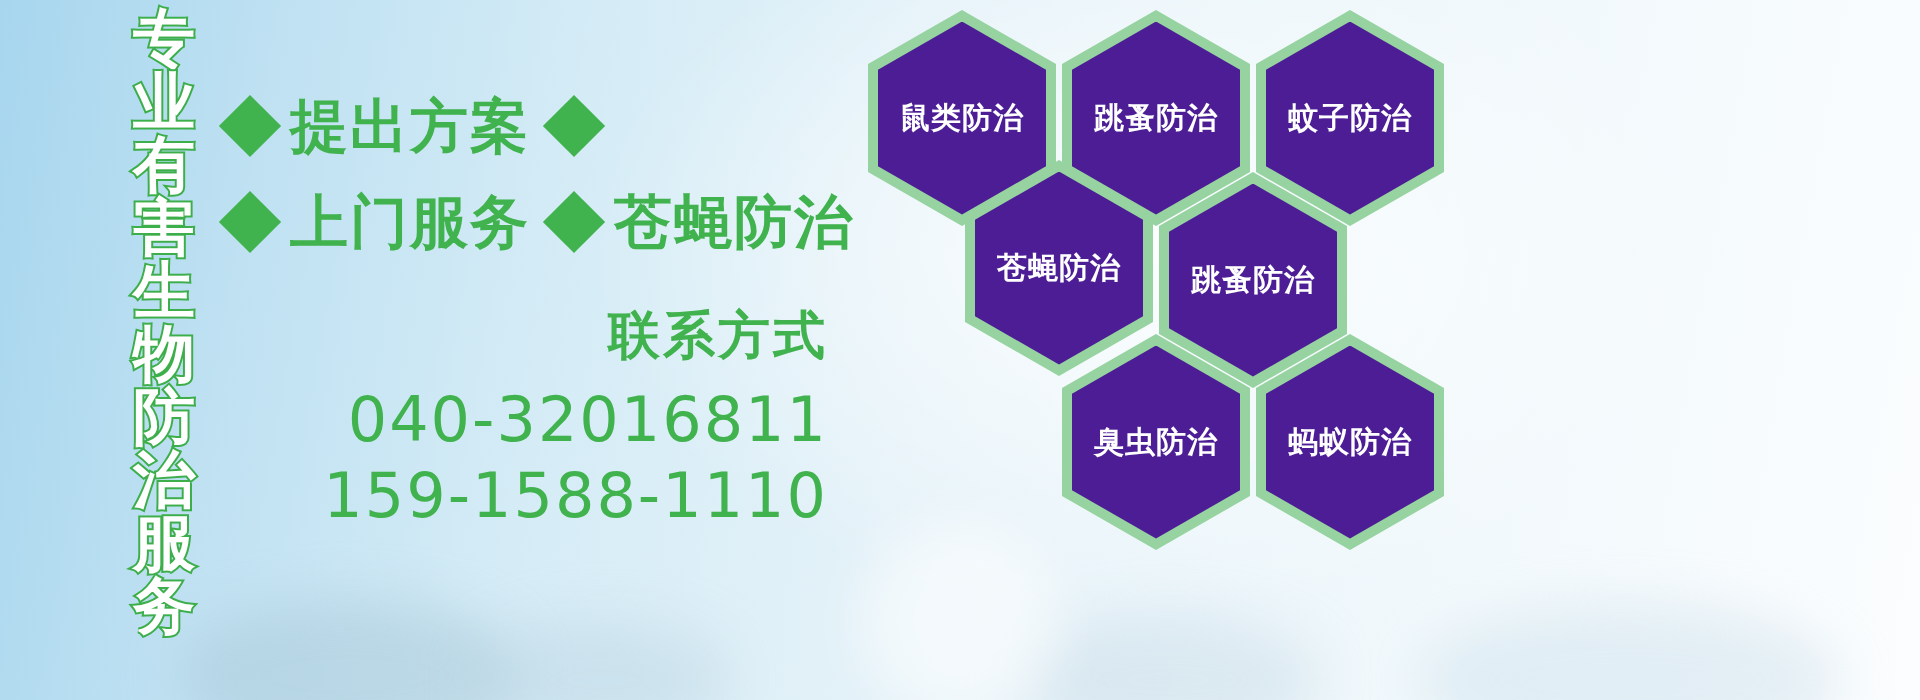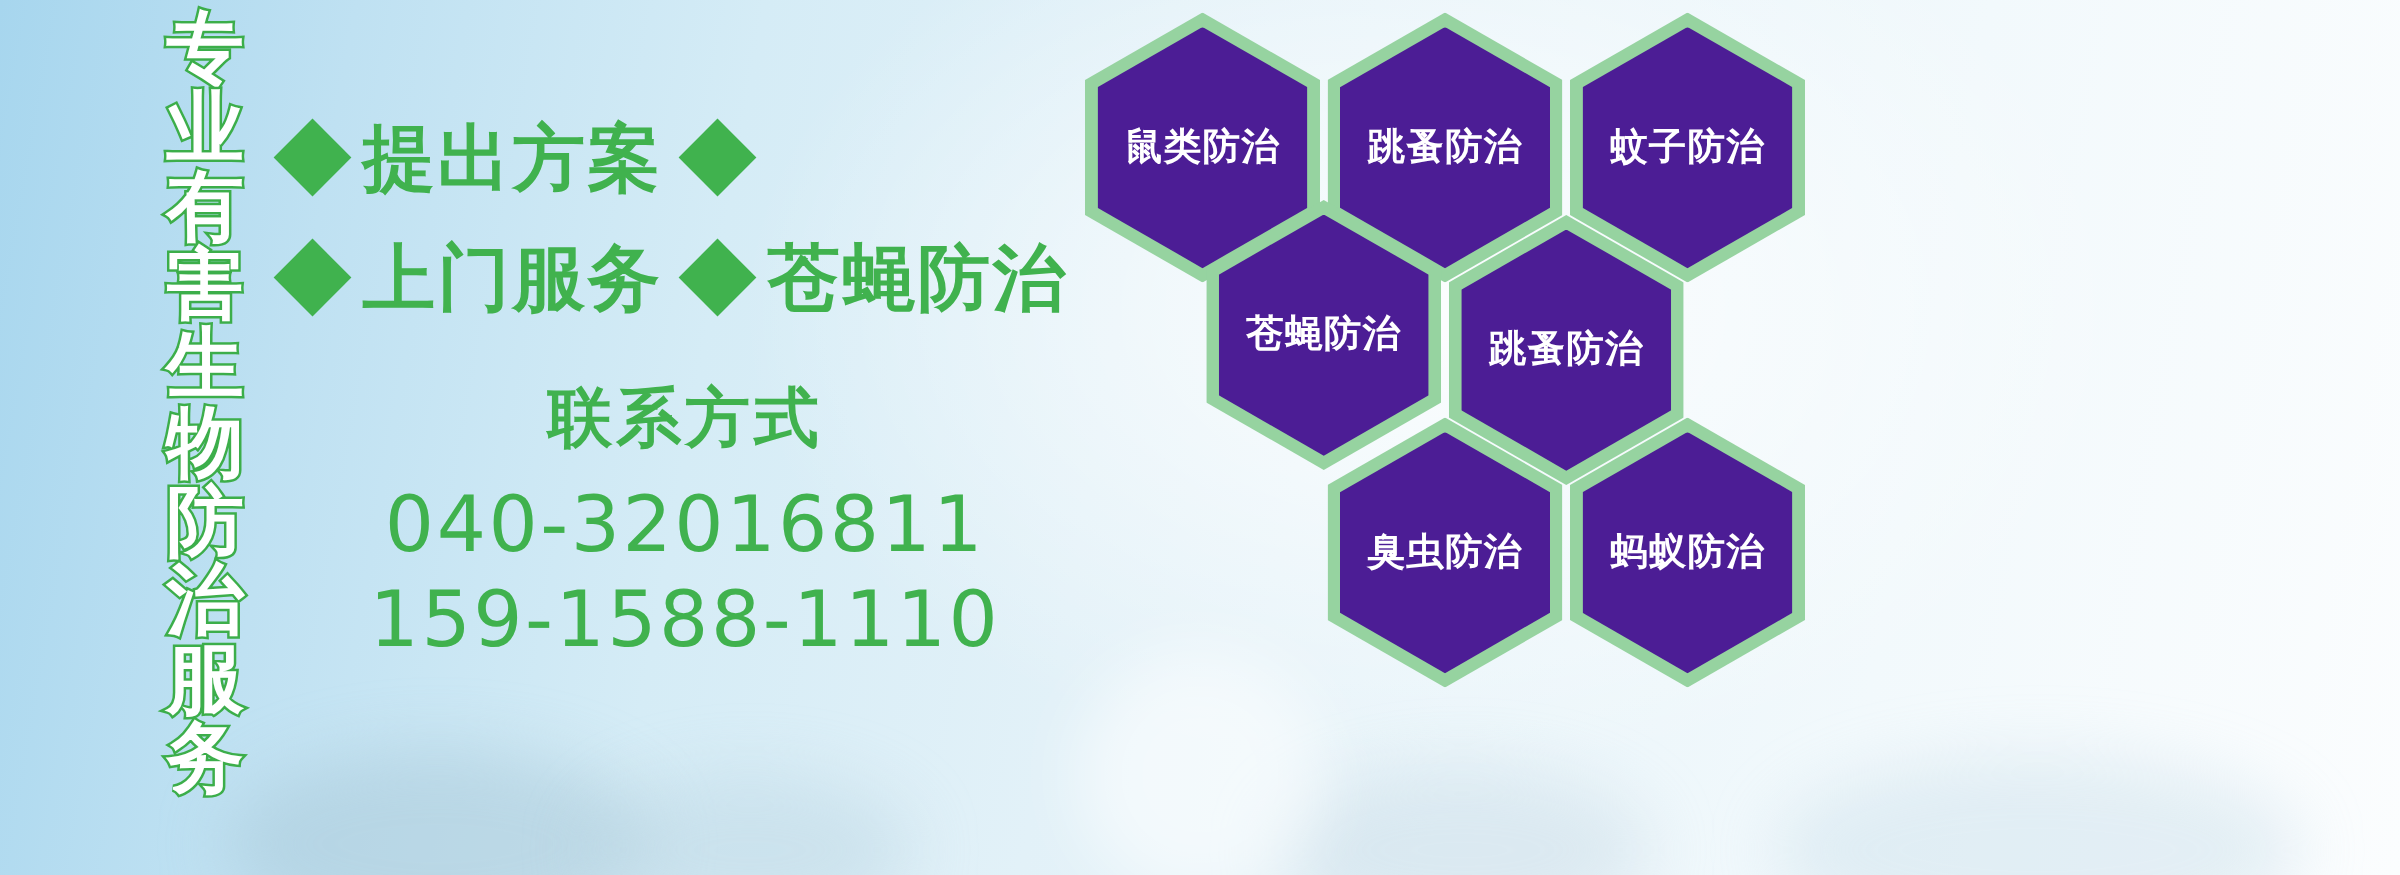--- a/index.html
+++ b/index.html
@@ -96,21 +96,21 @@
     white-space: nowrap;
     font-family: "DejaVu Sans", "Liberation Sans", sans-serif;
   }
 
   
   #contact {
     position: absolute;
     left: 268px;
     top: 306px;
     width: 560px;
-    text-align: center;
+    text-align: right;
   }
   #contact-heading {
     font-size: 52px;
     line-height: 58px;
     font-weight: bold;
     color: #40b24e;
     letter-spacing: 3px;
     font-family: "DejaVu Sans", "Liberation Sans", sans-serif;
   }
   .phone {

